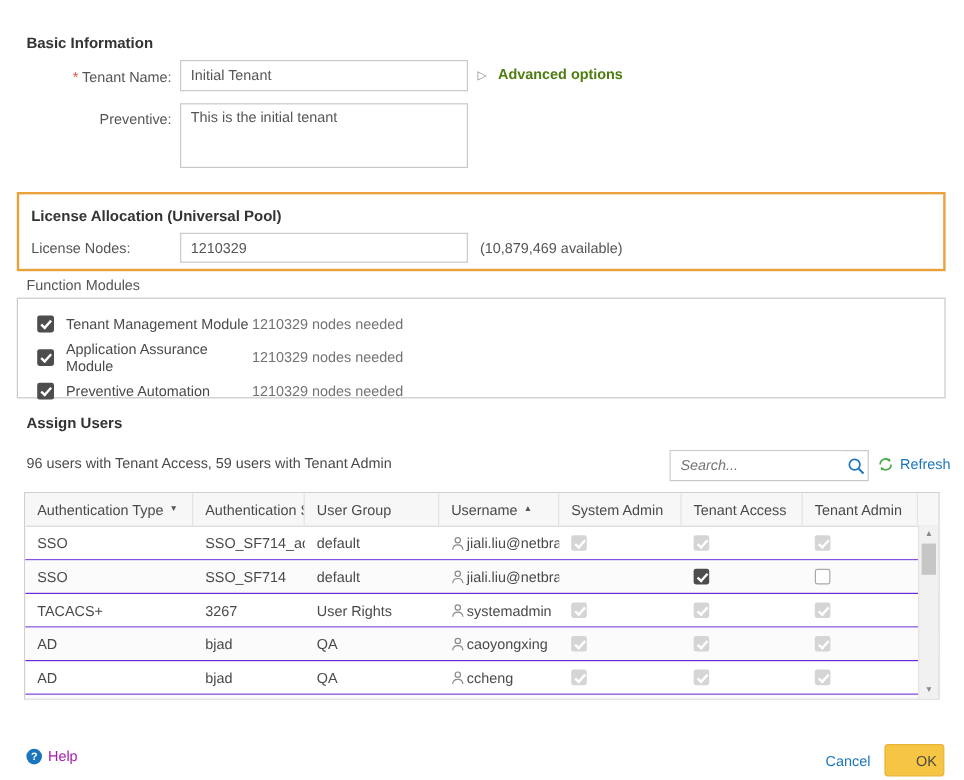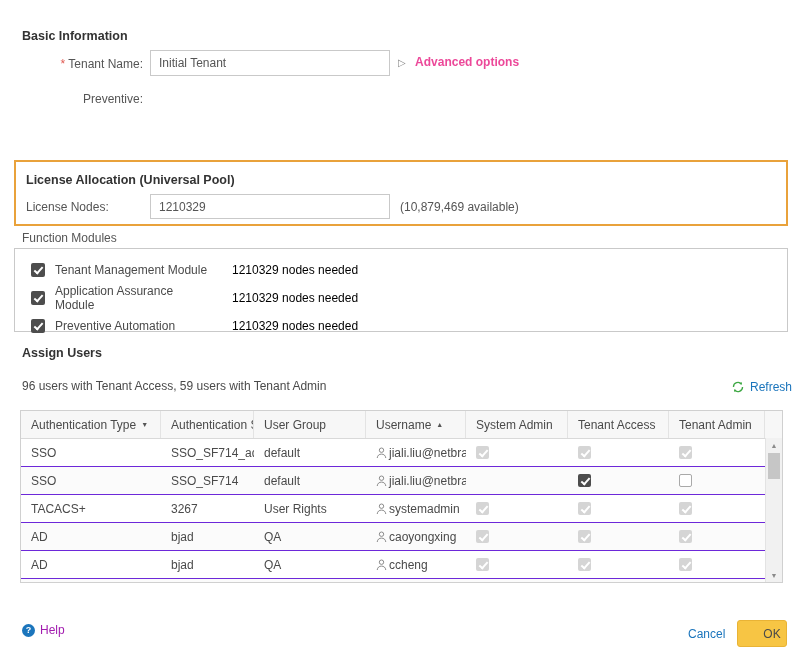--- a/index.html
+++ b/index.html
@@ -12,34 +12,34 @@
   .form-label { position:absolute; left:0; width:143px; text-align:right; color:#555; }
   .req { color:#e05a52; margin-right:3px; }
 
   input[type=text], textarea {
     border:1px solid #c9c9c9; font-family:"Liberation Sans", sans-serif;
     font-size:12px; color:#555; padding:4px 8px; outline:none; background:#fff;
   }
   #tenant-name-input { position:absolute; left:150px; top:50px; width:240px; height:26px; }
   #adv-options { position:absolute; left:398px; top:55px; cursor:pointer; }
   #adv-options .tri { color:#8a8a8a; font-size:10px; margin-right:6px; }
-  #adv-options .lbl { color:#ec4899; font-weight:bold; }
+  #adv-options .lbl { color:#4d7c0f; font-weight:bold; }
   #description-input { position:absolute; left:150px; top:86px; width:240px; height:54px; resize:none; line-height:15px; }
 
   #license-box { position:absolute; left:14px; top:160px; width:774px; height:66px; border:2px solid #e9a23b; background:#fff; }
   #license-title { position:absolute; left:10px; top:11px; font-weight:bold; font-size:12.5px; color:#333; }
   #license-nodes-label { position:absolute; left:10px; top:38px; color:#555; }
   #license-nodes-input { position:absolute; left:134px; top:32px; width:240px; height:25px; }
   #license-available { position:absolute; left:384px; top:38px; color:#555; }
 
   #fm-title { position:absolute; left:22px; top:231px; color:#555; }
   #fm-box { position:absolute; left:14px; top:248px; width:774px; height:84px; border:1px solid #c9c9c9; }
   .fm-row { position:absolute; left:16px; height:28px; display:flex; align-items:center; }
   .fm-row .fm-label { margin-left:10px; width:155px; color:#4a4a4a; }
-  .fm-row .fm-nodes { margin-left:22px; color:#000000; }
+  .fm-row .fm-nodes { color:#737373; }
 
   .cb { width:13px; height:13px; border-radius:2px; position:relative; display:inline-block; flex:none; }
   .cb.checked { background:#4d4d4d; }
   .cb.disabled-checked { background:#d5d5d5; }
   .cb.checked::after, .cb.disabled-checked::after {
     content:""; position:absolute; left:4.5px; top:1.5px; width:3px; height:7px;
     border:solid #fff; border-width:0 2px 2px 0; transform:rotate(42deg);
   }
   .cb.unchecked { background:#fff; border:1px solid #a9a9a9; }
   .cb.none { visibility:hidden; }
@@ -88,20 +88,21 @@
     <span class="req">*</span><span>Tenant Name:</span>
   </div>
   <input type="text" id="tenant-name-input" value="Initial Tenant" style="">
 
   <div id="adv-options">
     <span class="tri">▷</span>
     <span class="lbl">Advanced options</span>
   </div>
 
   <div class="form-label" style="top:92px;">Preventive:</div>
+  <textarea id="description-input" style="">This is the initial tenant</textarea>
 
   <div id="license-box">
     <div id="license-title">License Allocation (Universal Pool)</div>
     <div id="license-nodes-label">License Nodes:</div>
     <input type="text" id="license-nodes-input" value="1210329" style="">
     <div id="license-available">(10,879,469 available)</div>
   </div>
 
   <div id="fm-title">Function Modules</div>
   <div id="fm-box">
@@ -118,20 +119,29 @@
     <div class="fm-row" style="top:63px;">
       <span class="cb cb-lg checked"></span>
       <span class="fm-label">Preventive Automation</span>
       <span class="fm-nodes">1210329 nodes needed</span>
     </div>
   </div>
 
   <div class="sec-title" id="assign-title">Assign Users</div>
   <div id="assign-summary">96 users with Tenant Access, 59 users with Tenant Admin</div>
 
+  <div id="search-box">
+    <input type="text" id="search-input" placeholder="Search..." style="">
+    <span id="search-icon">
+      <svg width="15" height="15" viewBox="0 0 15 15">
+          <circle cx="6.2" cy="6.2" r="4.4" fill="none" stroke="#1b75bc" stroke-width="1.4"></circle>
+          <line x1="9.6" y1="9.6" x2="13.6" y2="13.6" stroke="#1b75bc" stroke-width="1.6"></line>
+        </svg>
+    </span>
+  </div>
 
   <div id="refresh">
     <span style="display:inline-flex;">
       <svg width="14" height="14" viewBox="0 0 16 16" fill="none">
         <path d="M13.2 8a5.2 5.2 0 0 1-9.3 3.2" stroke="#3fa845" stroke-width="1.5"></path>
         <path d="M2.8 8a5.2 5.2 0 0 1 9.3-3.2" stroke="#3fa845" stroke-width="1.5"></path>
         <path d="M12.4 2.3 L12.2 5.4 L9.4 4.4 Z" fill="#3fa845"></path>
         <path d="M3.6 13.7 L3.8 10.6 L6.6 11.6 Z" fill="#3fa845"></path>
       </svg>
     </span>

